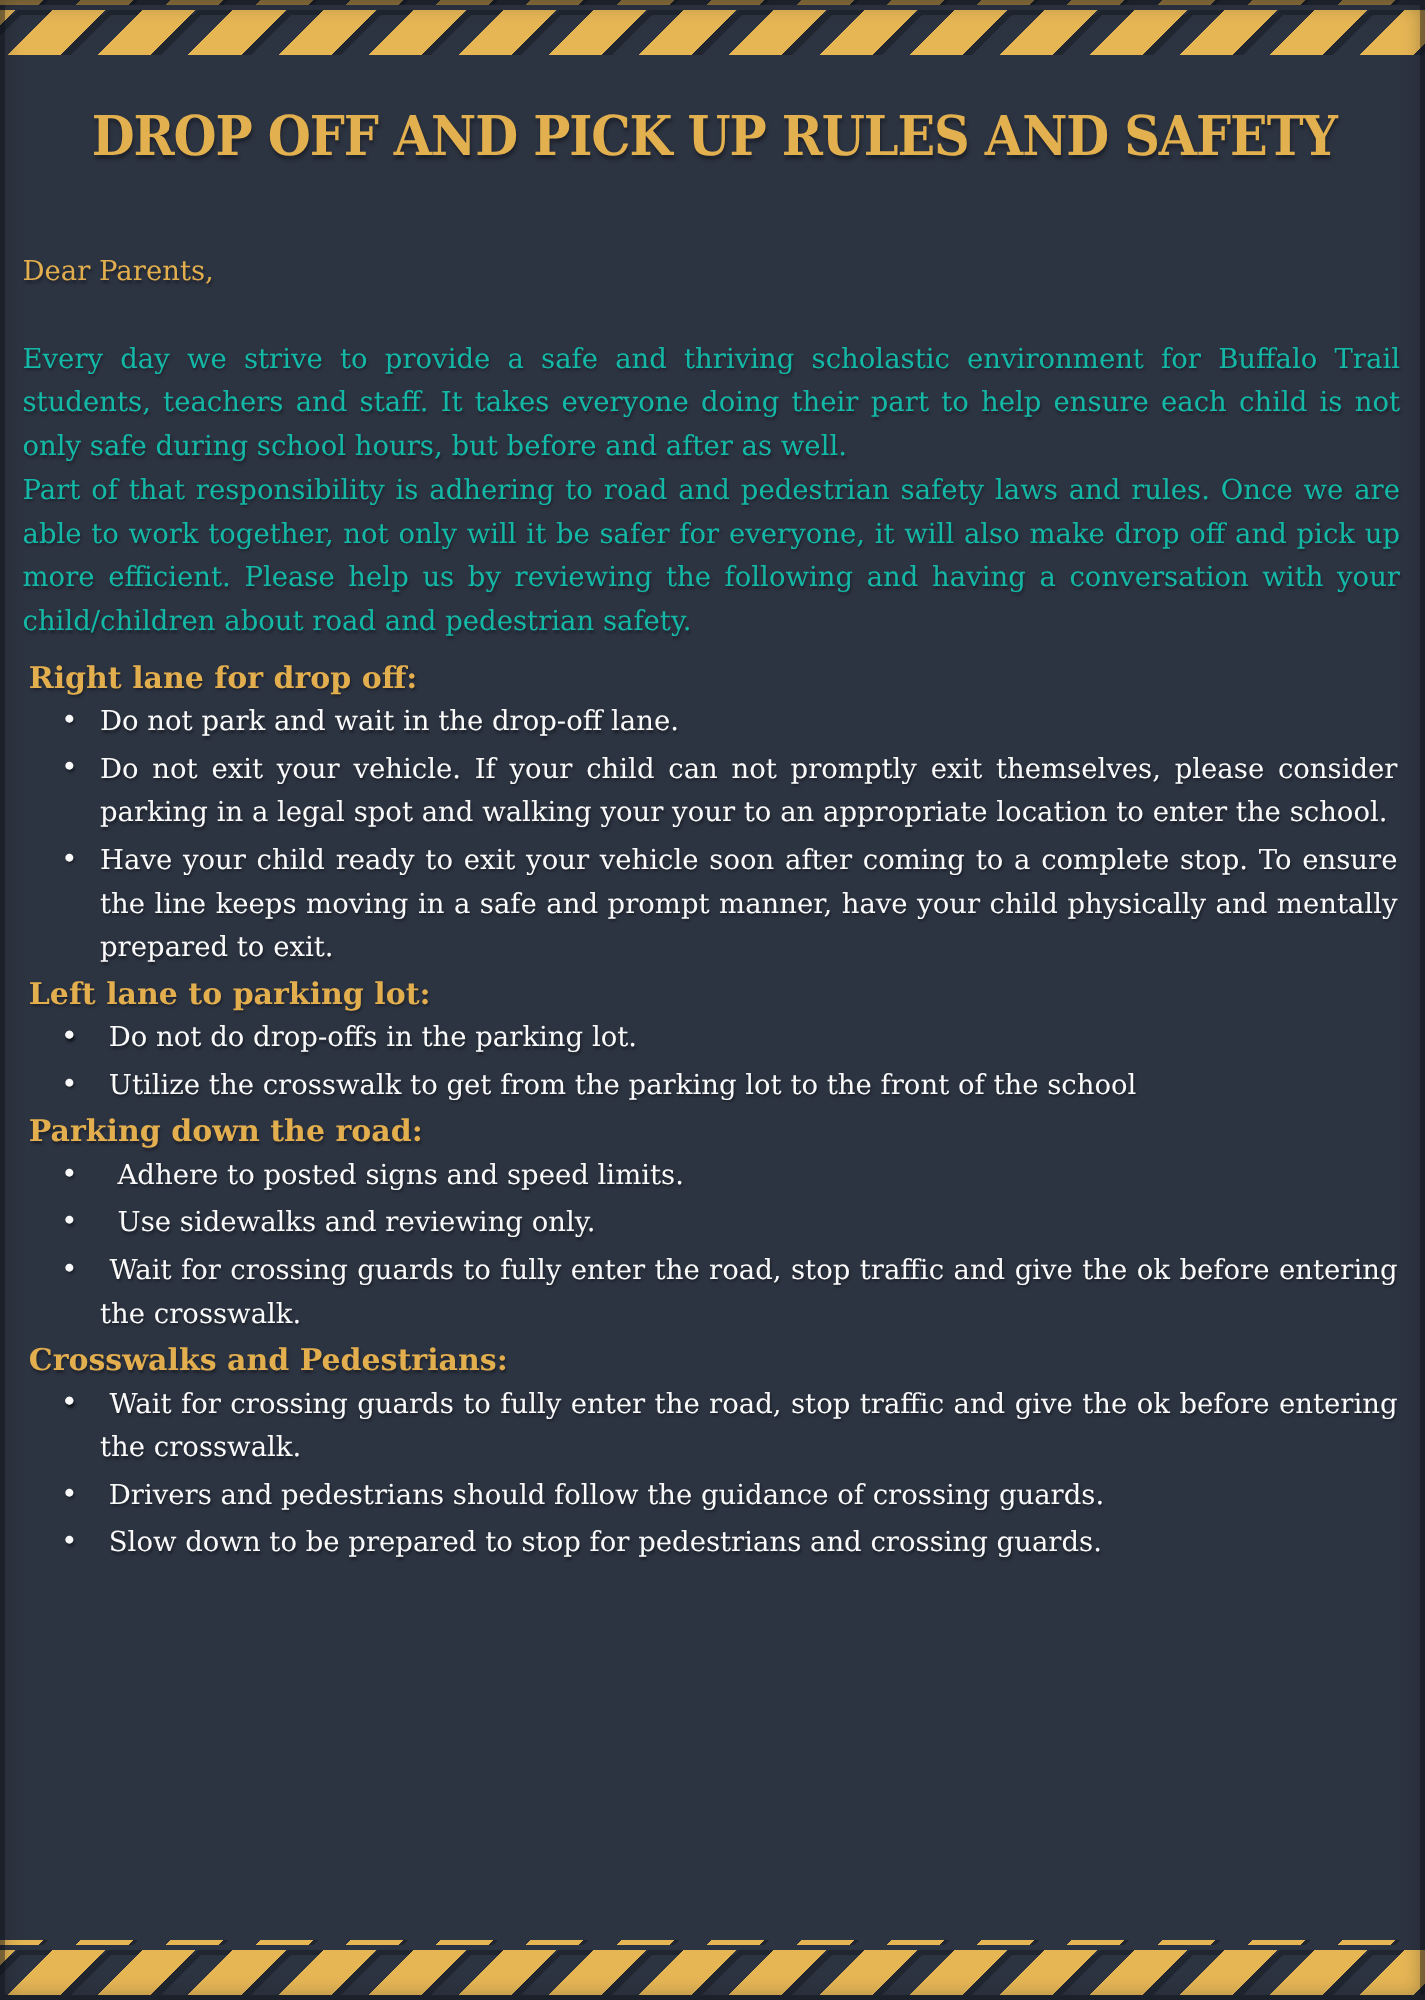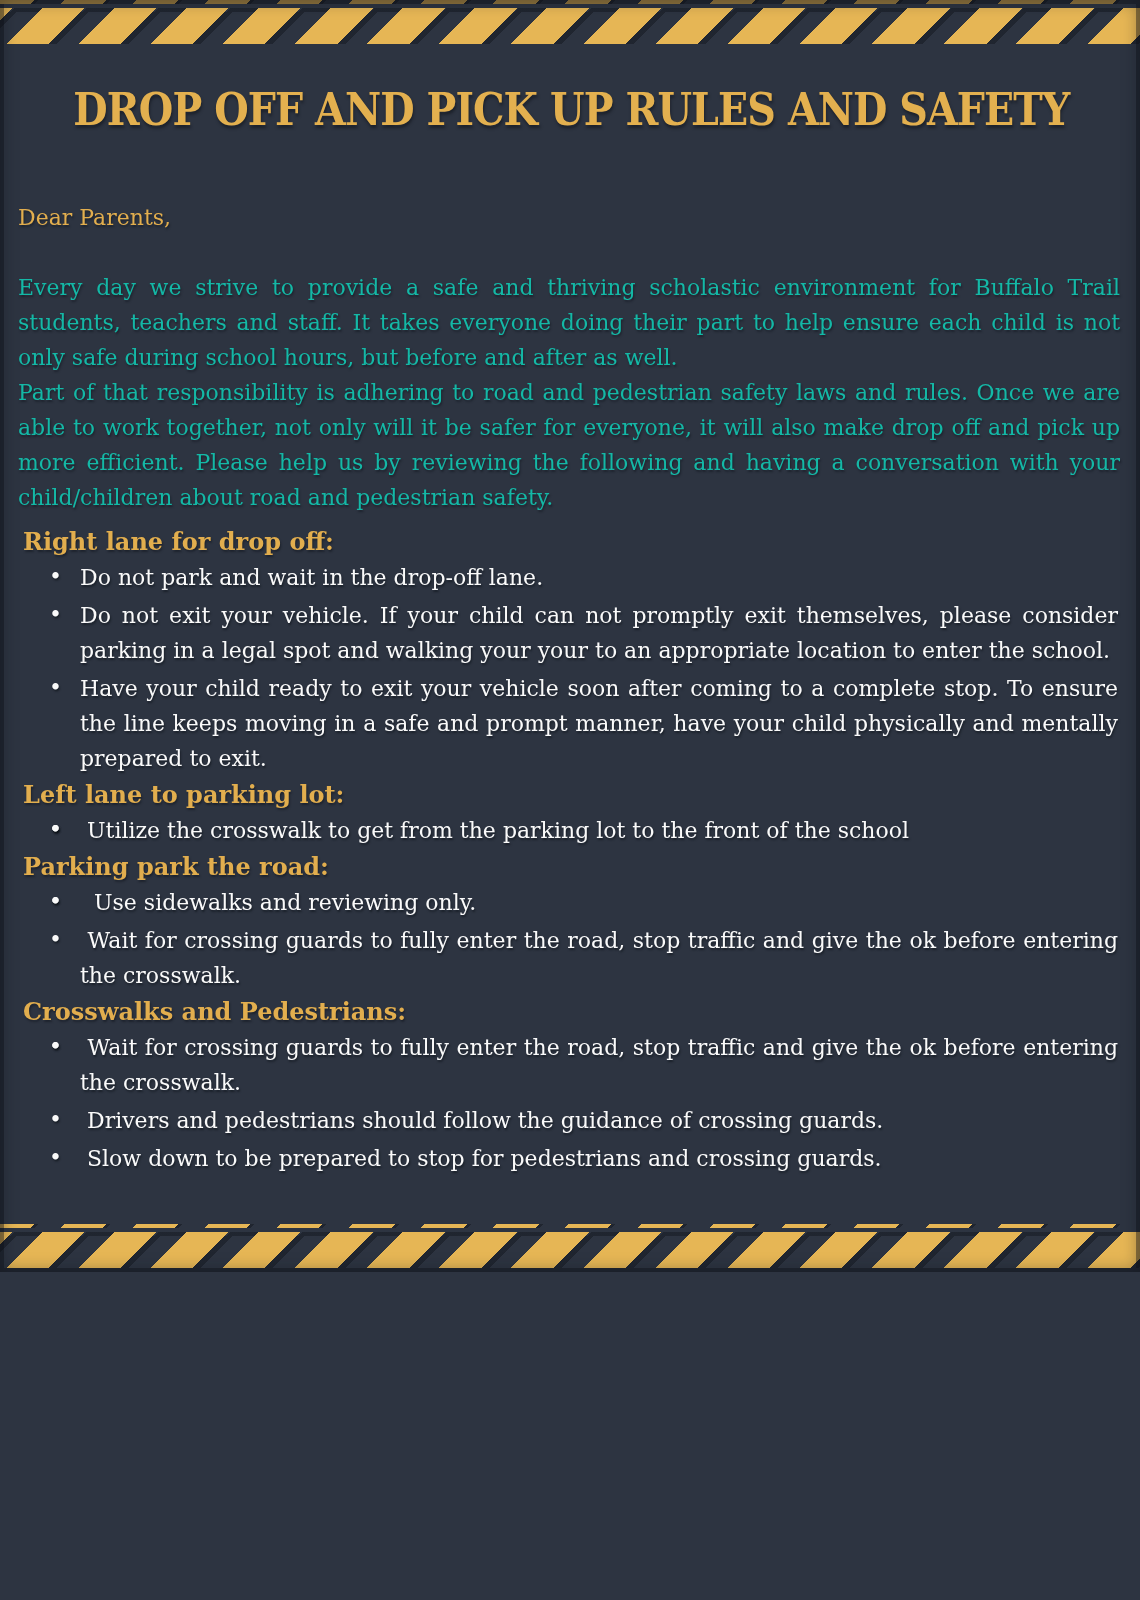--- a/index.html
+++ b/index.html
@@ -5,21 +5,21 @@
   html, body { margin: 0; padding: 0; }
   body {
     width: 1140px; height: 1600px;
     background: #2d3441;
     font-family: "DejaVu Serif", serif;
     position: relative;
     overflow: hidden;
   }
   .page {
     position: relative;
-    width: 1140px; height: 1272px;
+    width: 1140px; height: 1600px;
     background: #2d3441;
     overflow: hidden;
   }
   
   .page::after {
     content: "";
     position: absolute; inset: 0;
     box-shadow: inset 0 0 0 4px rgba(12,16,22,0.40), inset 0 0 16px 2px rgba(12,16,22,0.35);
     pointer-events: none;
     z-index: 5;
@@ -132,29 +132,29 @@
           <li><span class="dot">•</span><span class="btxt">Do not park and wait in the drop-off lane.</span></li>
           <li><span class="dot">•</span><span class="btxt">Do not exit your vehicle. If your child can not promptly exit themselves, please consider parking in a legal spot and walking your your to an appropriate location to enter the school.</span></li>
           <li><span class="dot">•</span><span class="btxt">Have your child ready to exit your vehicle soon after coming to a complete stop. To ensure the line keeps moving in a safe and prompt manner, have your child physically and mentally prepared to exit.</span></li>
         </ul>
       </section>
 
       <section>
         <h2 class="rules-heading">Left lane to parking lot:</h2>
         <ul class="rules-list">
           <li><span class="dot">•</span></li>
-          <li><span class="dot">•</span></li>
+          <li><span class="dot">•</span><span class="btxt"> Do not do drop-offs in the parking lot.</span></li>
           <li><span class="dot">•</span><span class="btxt"> Utilize the crosswalk to get from the parking lot to the front of the school</span></li>
         </ul>
       </section>
 
       <section>
-        <h2 class="rules-heading">Parking park the road:</h2>
+        <h2 class="rules-heading">Parking down the road:</h2>
         <ul class="rules-list">
-          <li><span class="dot">•</span></li>
+          <li><span class="dot">•</span><span class="btxt">  Adhere to posted signs and speed limits.</span></li>
           <li><span class="dot">•</span><span class="btxt">  Use sidewalks and reviewing only.</span></li>
           <li><span class="dot">•</span><span class="btxt"> Wait for crossing guards to fully enter the road, stop traffic and give the ok before entering the crosswalk.</span></li>
         </ul>
       </section>
 
       <section>
         <h2 class="rules-heading">Crosswalks and Pedestrians:</h2>
         <ul class="rules-list">
           <li><span class="dot">•</span></li>
           <li><span class="dot">•</span><span class="btxt"> Wait for crossing guards to fully enter the road, stop traffic and give the ok before entering the crosswalk.</span></li>

